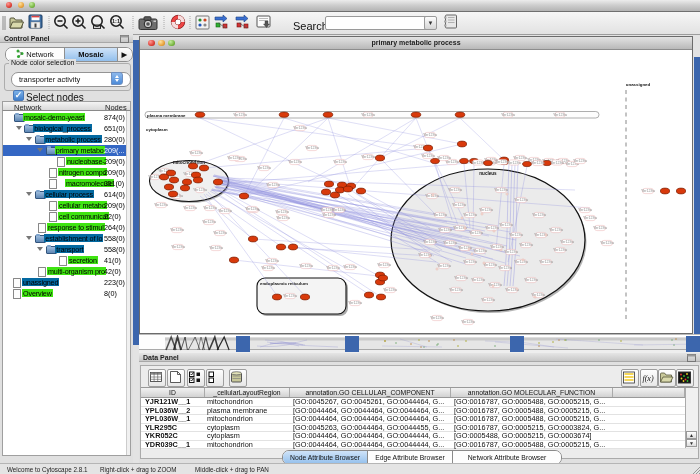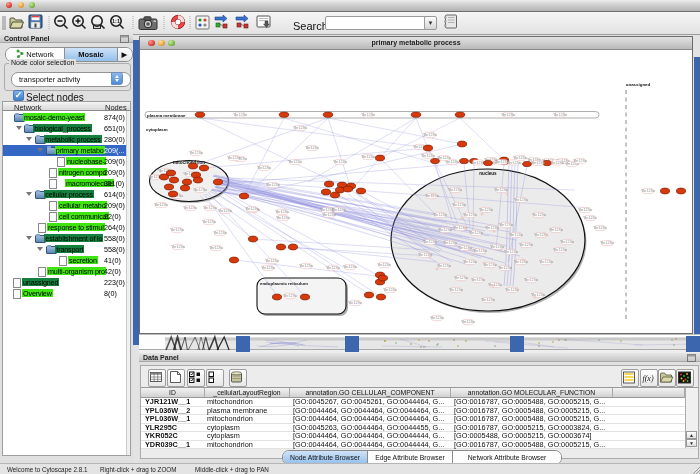--- a/index.html
+++ b/index.html
@@ -32,21 +32,21 @@
 #combo1btn:before{content:"";position:absolute;left:2.5px;top:2px;border:2.5px solid transparent;border-bottom:3px solid #fff;border-top:none;}
 #combo1btn:after{content:"";position:absolute;left:2.5px;bottom:2px;border:2.5px solid transparent;border-top:3px solid #fff;border-bottom:none;}
 #cbox{position:absolute;left:13px;top:56px;width:9px;height:9px;background:linear-gradient(#7db2e8,#3f7ecb);border:1px solid #4a79b8;border-radius:2px;color:#fff;font-size:9px;line-height:9px;text-align:center;font-weight:bold;}
 #cboxlab{position:absolute;left:26px;top:57.5px;font-size:10px;color:#111;}
 #treehead{position:absolute;left:2px;top:67px;width:129px;height:10px;background:linear-gradient(#f4f4f4,#d9d9d9);border:1px solid #9f9f9f;border-bottom:1px solid #8a8a8a;box-sizing:border-box;font-size:7.5px;color:#222;}
 #treebox{position:absolute;left:2px;top:77px;width:129px;height:345px;background:#fff;border:1px solid #9f9f9f;border-top:none;box-sizing:border-box;overflow:hidden;}
 .trow{position:absolute;left:0;width:127px;height:11px;font-size:7.2px;line-height:11px;white-space:nowrap;}
 .trow .lab{position:absolute;top:1.2px;height:8.6px;line-height:9px;padding:0 1px;color:#000;letter-spacing:-0.15px;}
 .trow .cnt{position:absolute;left:101px;top:0;color:#000;}
 .green{background:#3fe411;}
-.red{background:#15803d;}
+.red{background:#0369a1;}
 .tri{position:absolute;top:3.5px;width:0;height:0;border-left:3px solid transparent;border-right:3px solid transparent;border-top:4px solid #777;}
 .fold{position:absolute;top:2.5px;width:9px;height:6px;background:linear-gradient(#9dbbdb,#5e87b5);border:0.5px solid #33557d;border-radius:1px;}
 .fold:before{content:"";position:absolute;left:0;top:-1.6px;width:4px;height:1.6px;background:#7da3cc;border-radius:1px 1px 0 0;}
 .file{position:absolute;top:1.5px;width:6px;height:8px;background:#fdfdfd;border:0.6px solid #888;border-radius:0.5px;}
 
 #bluebarL{left:133px;top:40px;width:6px;height:305px;background:#3c66ad;}
 #bluebarR{left:694px;top:57px;width:6px;height:288px;background:#3c66ad;}
 
 #netwin{left:139px;top:36px;width:554px;height:298px;border:1px solid #6b6b6b;box-sizing:border-box;background:#fff;}
 #nettitle{position:absolute;left:0;top:0;width:100%;height:12px;

